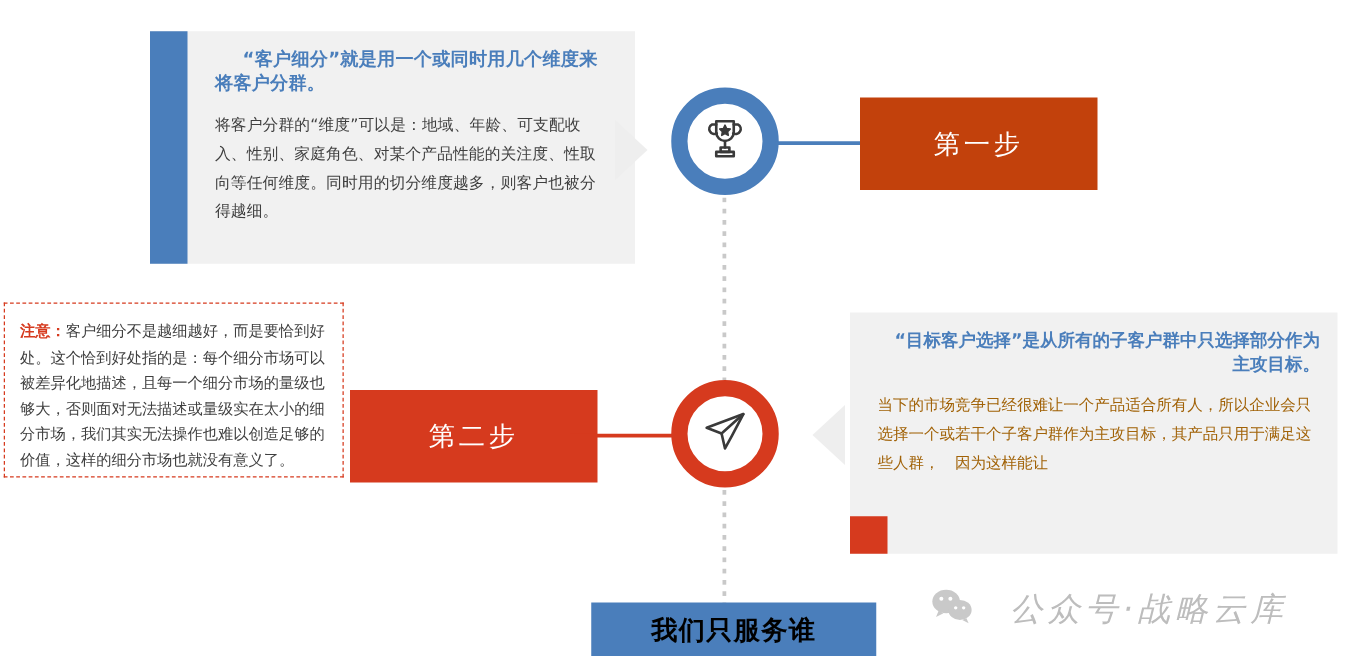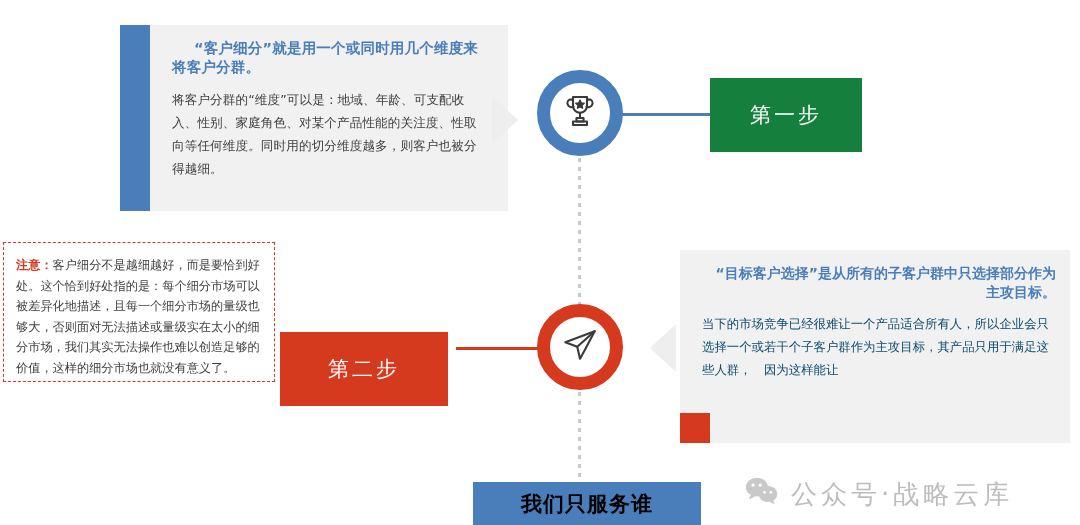--- a/index.html
+++ b/index.html
@@ -38,41 +38,41 @@
   .card2{
     position:absolute;left:680px;top:250px;width:390px;height:193px;
     background:#f1f1f1;display:flex;flex-direction:column;
   }
   .card2 .body{flex:1;padding:14px 14px 8px 22px;box-sizing:border-box;}
   .card2 .bar{width:30px;background:#d63a1e;flex:0 0 30px;}
   .card2 .hd{
     color:#4a7ebb;font-weight:bold;font-size:14px;line-height:19px;
     text-align:right;margin-bottom:10px;
   }
-  .card2 .tx{color:#0c4a6e;font-size:12.4px;line-height:23px;}
+  .card2 .tx{color:#a16207;font-size:12.4px;line-height:23px;}
   .card2 .tx p{margin:0 0 6px 0;}
 
   
   .notice{
     position:absolute;left:3px;top:242px;width:272px;height:140px;
     border:1.6px dashed #d63a1e;box-sizing:border-box;
     padding:12px 10px 8px 12px;
     background:#ffffff;
   }
   .notice .tx{color:#3f3f3f;font-size:12.2px;line-height:20.5px;}
   .notice b{color:#d63a1e;}
 
   
   .pill{
     position:absolute;display:flex;align-items:center;justify-content:center;
     color:#ffffff;font-size:21px;letter-spacing:3px;
     font-family:"DejaVu Serif","Liberation Serif",serif;
   }
-  .pill1{left:710px;top:78px;width:152px;height:74px;background:#15803d;}
-  .pill2{left:280px;top:312px;width:168px;height:74px;background:#d63a1e;margin-top:20px;}
+  .pill1{left:688px;top:78px;width:190px;height:74px;background:#c2410c;}
+  .pill2{left:280px;top:312px;width:198px;height:74px;background:#d63a1e;}
 
   .stem{position:absolute;height:3px;}
   .stem1{left:620px;top:113px;width:92px;background:#4a7ebb;}
   .stem2{left:456px;top:347px;width:90px;background:#d63a1e;}
 
   
   .ring{
     position:absolute;border-radius:50%;background:#ffffff;
     display:flex;align-items:center;justify-content:center;box-sizing:border-box;
   }
@@ -95,22 +95,22 @@
   
   .banner{
     position:absolute;left:473px;top:482px;width:228px;height:43px;
     background:#4a7ebb;color:#000000;font-weight:bold;font-size:21px;
     display:flex;align-items:center;justify-content:center;letter-spacing:1px;
   }
 
   
   .wm{
     position:absolute;left:745px;top:470px;height:42px;
-    display:flex;align-items:flex-end;gap:12px;
-    color:#bdbdbd;font-size:26px;letter-spacing:4px;
+    display:flex;align-items:flex-start;gap:29px;
+    color:#bdbdbd;font-size:26px;letter-spacing:4px;font-style:italic;
   }
   .wm .glyph{display:block;}
 </style>
 </head>
 <body>
 
 <div class="stage">
 
   <div class="spine" style="top:158px;height:146px;"></div>
   <div class="spine" style="top:392px;height:92px;"></div>

